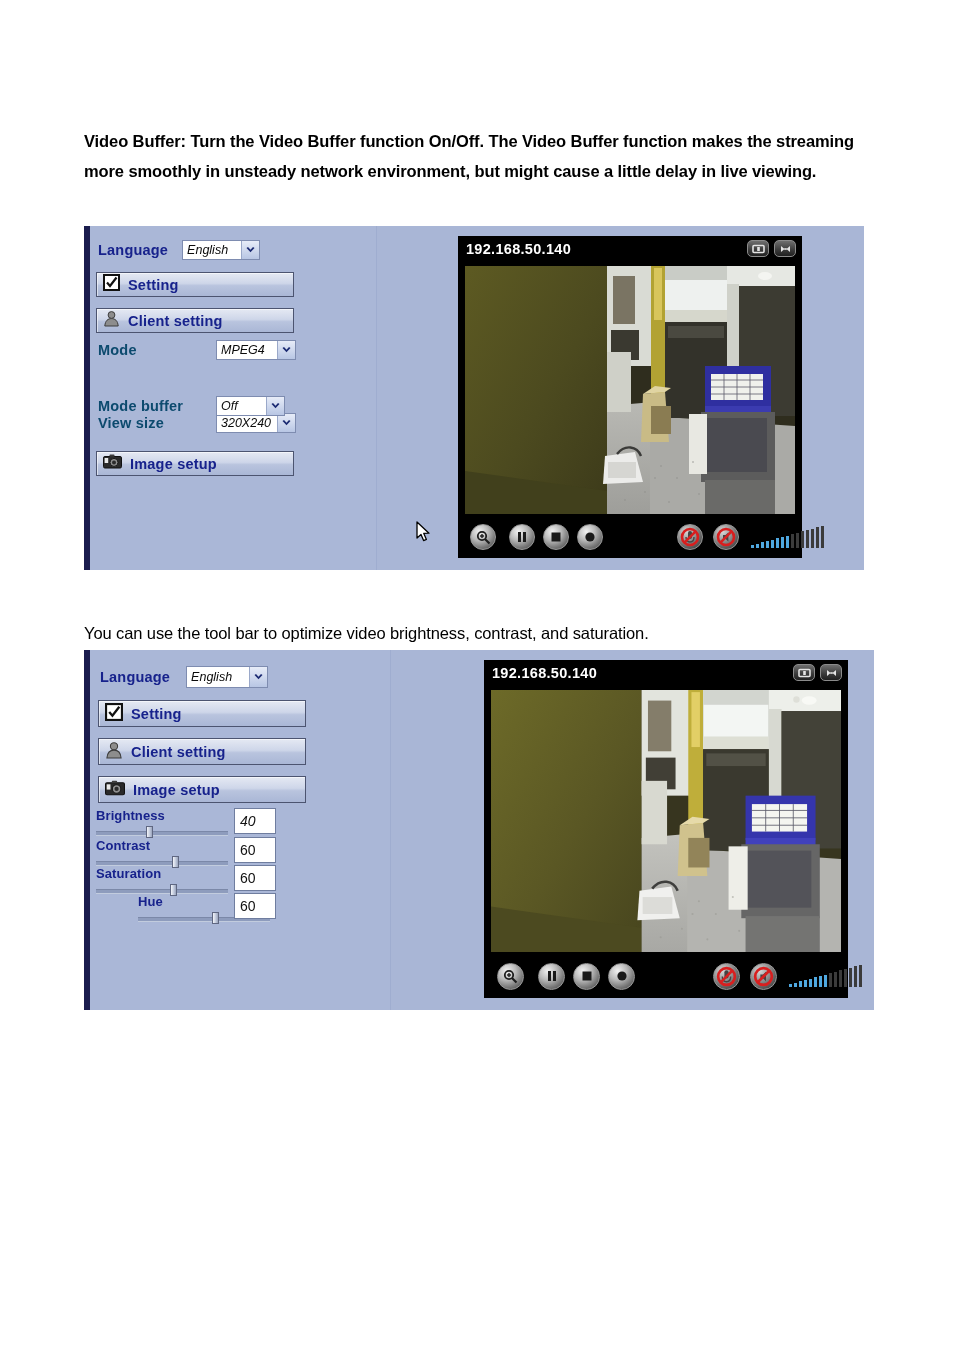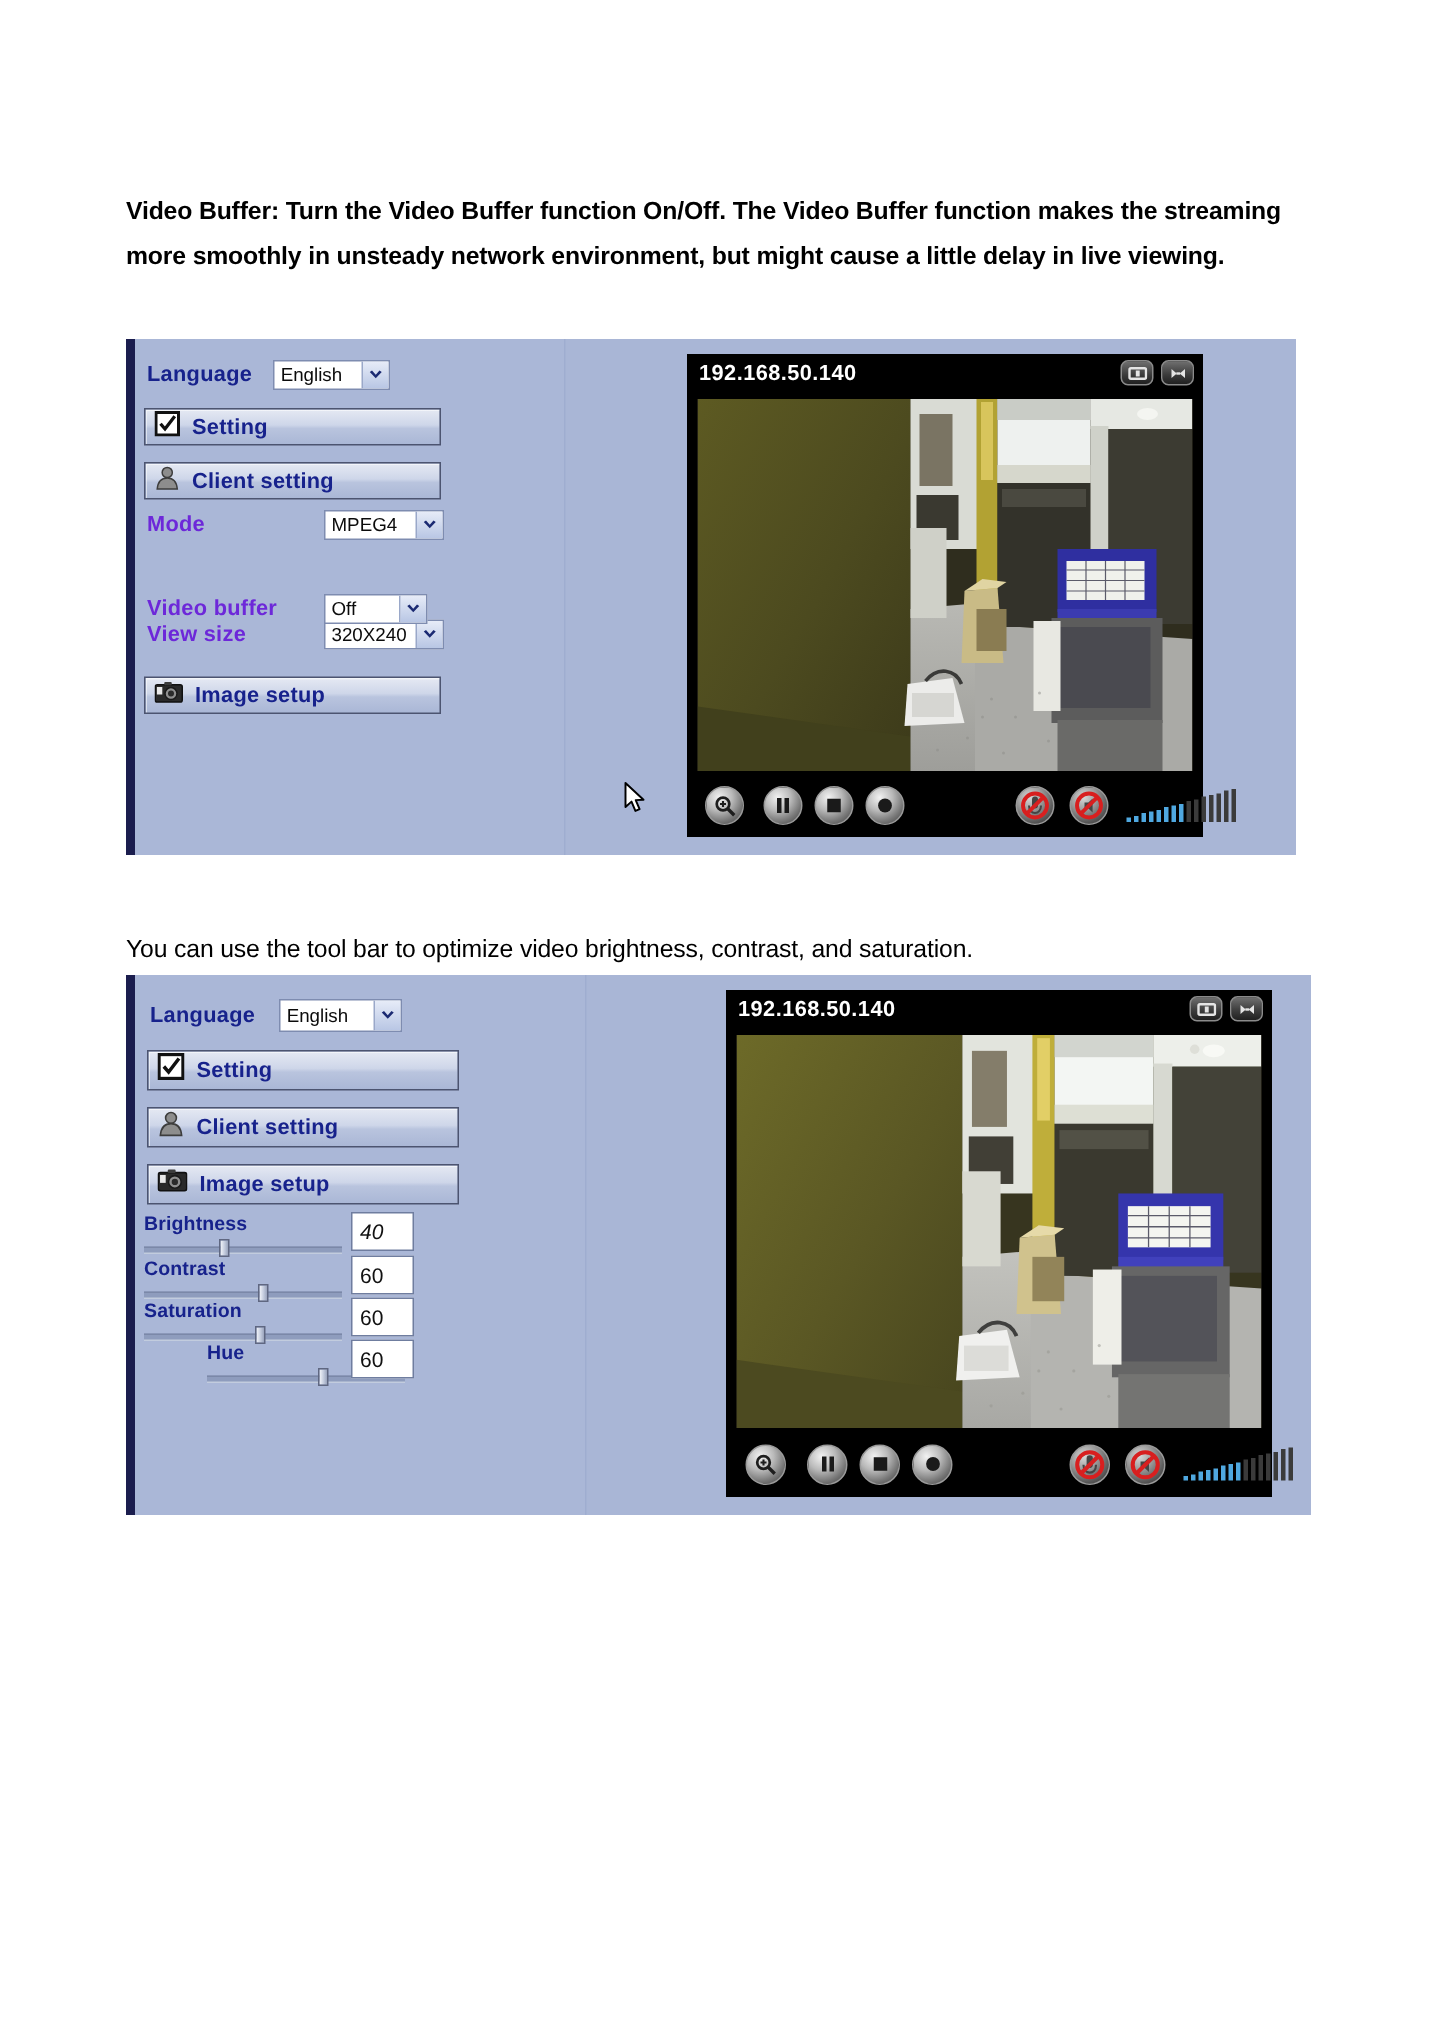--- a/index.html
+++ b/index.html
@@ -74,20 +74,21 @@
     font-family: "Liberation Sans", sans-serif;
     font-size: 12.5px;
     color: #0b0b0b;
     padding-left: 4px;
     overflow: hidden;
   }
   .ddl .ddl-val {
     flex: 1;
     white-space: nowrap;
     overflow: hidden;
+    font-style: italic;
   }
   .ddl .ddl-arrow {
     width: 17px;
     height: 100%;
     flex: 0 0 17px;
     background: linear-gradient(#e7ecf8, #b8c6e4);
     border-left: 1px solid #9aa8c9;
     display: flex;
     align-items: center;
     justify-content: center;
@@ -118,21 +119,21 @@
 
   .field-row {
     position: absolute;
     display: flex;
     align-items: center;
   }
   .field-label {
     font-family: "Liberation Sans", sans-serif;
     font-weight: bold;
     font-size: 14.5px;
-    color: #6d28d9;
+    color: #0c4a6e;
     letter-spacing: 0.2px;
     white-space: nowrap;
   }
 
   
   .slider-block { position: absolute; }
   .slider-name {
     font-family: "Liberation Sans", sans-serif;
     font-weight: bold;
     font-size: 13px;
@@ -320,21 +321,21 @@
       <span class="ddl-val">320X240</span>
       <span class="ddl-arrow">
         <svg width="11" height="8" viewBox="0 0 11 8">
             <path d="M1.5 2 L5.5 6.2 L9.5 2 L8 1 L5.5 3.8 L3 1 Z" fill="#1b2a72"></path>
           </svg>
       </span>
     </span>
   </div>
 
   <div class="field-row" style="left:14px; top:170px; width:248px;">
-    <span class="field-label" style="width:118px;">Video buffer</span>
+    <span class="field-label" style="width:118px;">Mode buffer</span>
     <span class="ddl" style="width:69px;">
       <span class="ddl-val">Off</span>
       <span class="ddl-arrow">
         <svg width="11" height="8" viewBox="0 0 11 8">
             <path d="M1.5 2 L5.5 6.2 L9.5 2 L8 1 L5.5 3.8 L3 1 Z" fill="#1b2a72"></path>
           </svg>
       </span>
     </span>
   </div>
 

